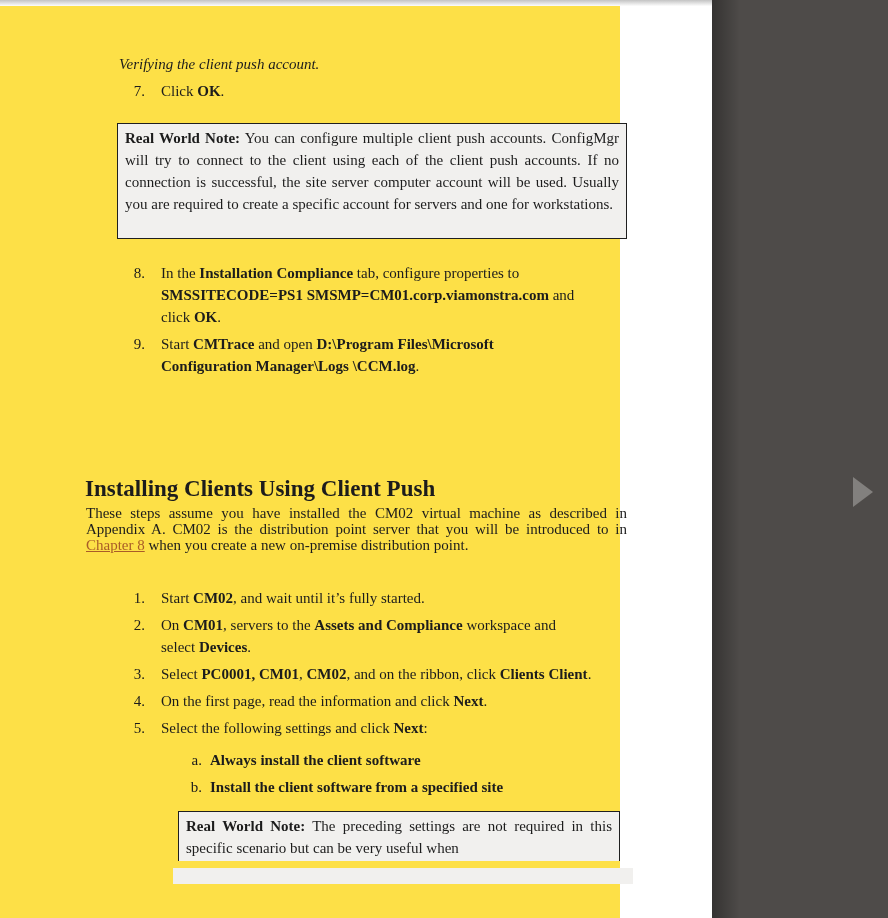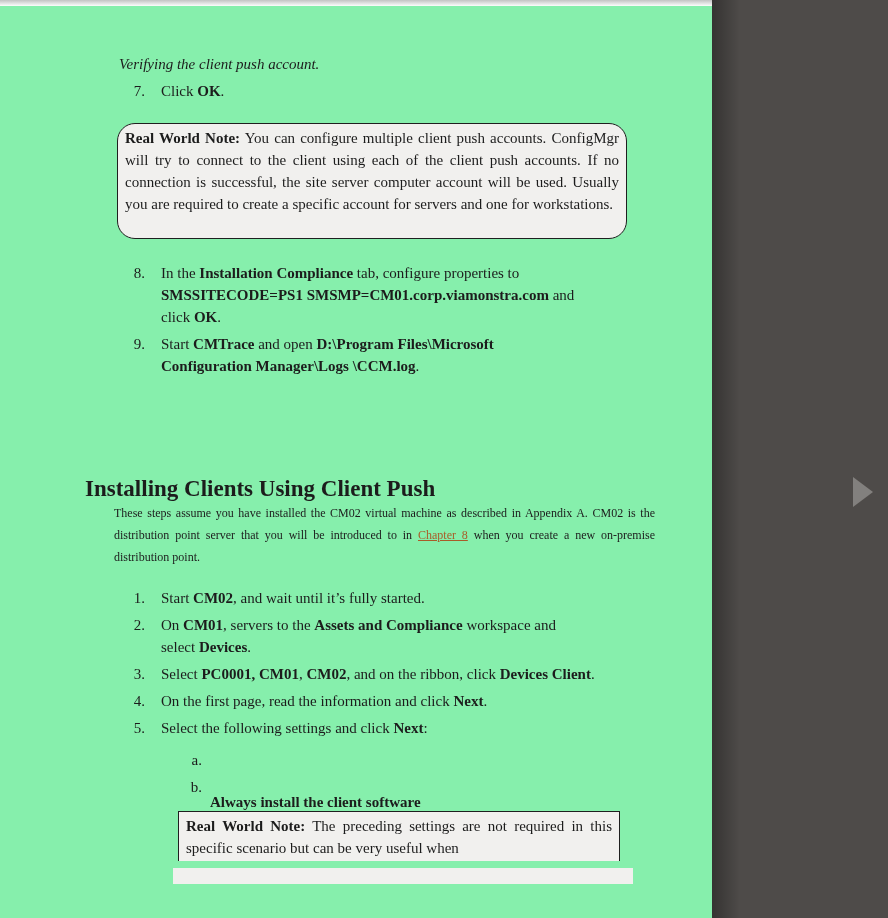--- a/index.html
+++ b/index.html
@@ -8,45 +8,45 @@
     --note-bg:#f1f0ee;
     --page-text:#1c1c1c;
   }
   *{box-sizing:border-box;}
   html,body{margin:0;padding:0;}
   body{
     width:888px;height:918px;position:relative;overflow:hidden;
     background:#ffffff;color:var(--page-text);
     font-family:"Liberation Serif","DejaVu Serif",serif;
   }
-  .page{position:absolute;left:0;top:0;width:712px;height:918px;background:#86efac;}
+  .page{position:absolute;left:0;top:0;width:620px;height:918px;background:#fde047;}
   .top-shade{position:absolute;left:0;top:0;width:712px;height:6px;
     background:linear-gradient(#c3c3c3,#fdfdfd);}
   .sidebar{position:absolute;left:712px;top:0;width:176px;height:918px;background:var(--sidebar);}
   .sidebar .edge-shadow{position:absolute;left:0;top:0;width:28px;height:100%;
     background:linear-gradient(to right,rgba(0,0,0,0.32),rgba(0,0,0,0));}
   .next-arrow{position:absolute;left:141px;top:477px;width:0;height:0;cursor:pointer;
     border-left:20px solid #82807e;border-top:15px solid transparent;border-bottom:15px solid transparent;}
 
   .caption{position:absolute;left:119px;top:38px;font-size:15px;font-style:italic;white-space:nowrap;line-height:22px;}
   .heading{position:absolute;left:85px;top:460px;font-size:23px;font-weight:bold;white-space:nowrap;line-height:28px;text-align:center;}
-  .intro{position:absolute;left:86px;top:490px;width:541px;font-size:12px;line-height:22px;text-align:justify;margin-left:28px;}
+  .intro{position:absolute;left:86px;top:490px;width:541px;font-size:15px;line-height:16px;text-align:justify;}
 
   .row{position:absolute;display:flex;font-size:15px;line-height:22px;}
   .row .num{width:19px;text-align:right;margin-right:8px;flex:none;}
   .row .content{white-space:nowrap;margin-left:8px;}
   .row .followup{white-space:normal;width:479px;text-align:justify;}
 
   .subrow{position:absolute;display:flex;font-size:15px;line-height:22px;}
   .subrow .num{width:17px;text-align:right;margin-right:8px;flex:none;}
-  .subrow .content{white-space:nowrap;font-weight:bold;margin-top:42px;}
+  .subrow .content{white-space:nowrap;font-weight:bold;}
 
   .note{position:absolute;background:var(--note-bg);border:1px solid #1f1f1f;
     font-size:15px;line-height:22px;text-align:justify;padding:3px 7px;}
-  #note1{left:117px;top:123px;width:510px;height:116px;border-radius:18px;}
+  #note1{left:117px;top:123px;width:510px;height:116px;}
   #note2{left:178px;top:811px;width:442px;height:50px;border-bottom:none;overflow:hidden;}
   .note2-tail{position:absolute;left:173px;top:868px;width:460px;height:16px;background:var(--note-bg);}
 
   .b{font-weight:bold;}
   .link{color:var(--link);text-decoration:underline;cursor:pointer;}
 </style>
 </head>
 <body>
 
 <div class="page">
@@ -84,21 +84,21 @@
     <div class="content"><span>Start </span><span class="b">CM02</span><span>, and wait until it’s fully started.</span></div>
   </div>
 
   <div class="row" style="left:126px;top:614px;">
     <span class="num">2.</span>
     <div class="content"><span>On </span><span class="b">CM01</span><span>, servers to the </span><span class="b">Assets and Compliance</span><span> workspace and</span><br><span>select </span><span class="b">Devices</span><span>.</span></div>
   </div>
 
   <div class="row" style="left:126px;top:663px;">
     <span class="num">3.</span>
-    <div class="content"><span>Select </span><span class="b">PC0001, CM01</span><span>, </span><span class="b">CM02</span><span>, and on the ribbon, click </span><span class="b">Devices Client</span><span>.</span></div>
+    <div class="content"><span>Select </span><span class="b">PC0001, CM01</span><span>, </span><span class="b">CM02</span><span>, and on the ribbon, click </span><span class="b">Clients Client</span><span>.</span></div>
   </div>
 
   <div class="row" style="left:126px;top:690px;">
     <span class="num">4.</span>
     <div class="content"><span>On the first page, read the information and click </span><span class="b">Next</span><span>.</span></div>
   </div>
 
   <div class="row" style="left:126px;top:717px;">
     <span class="num">5.</span>
     <div class="content"><span>Select the following settings and click </span><span class="b">Next</span><span>:</span></div>

